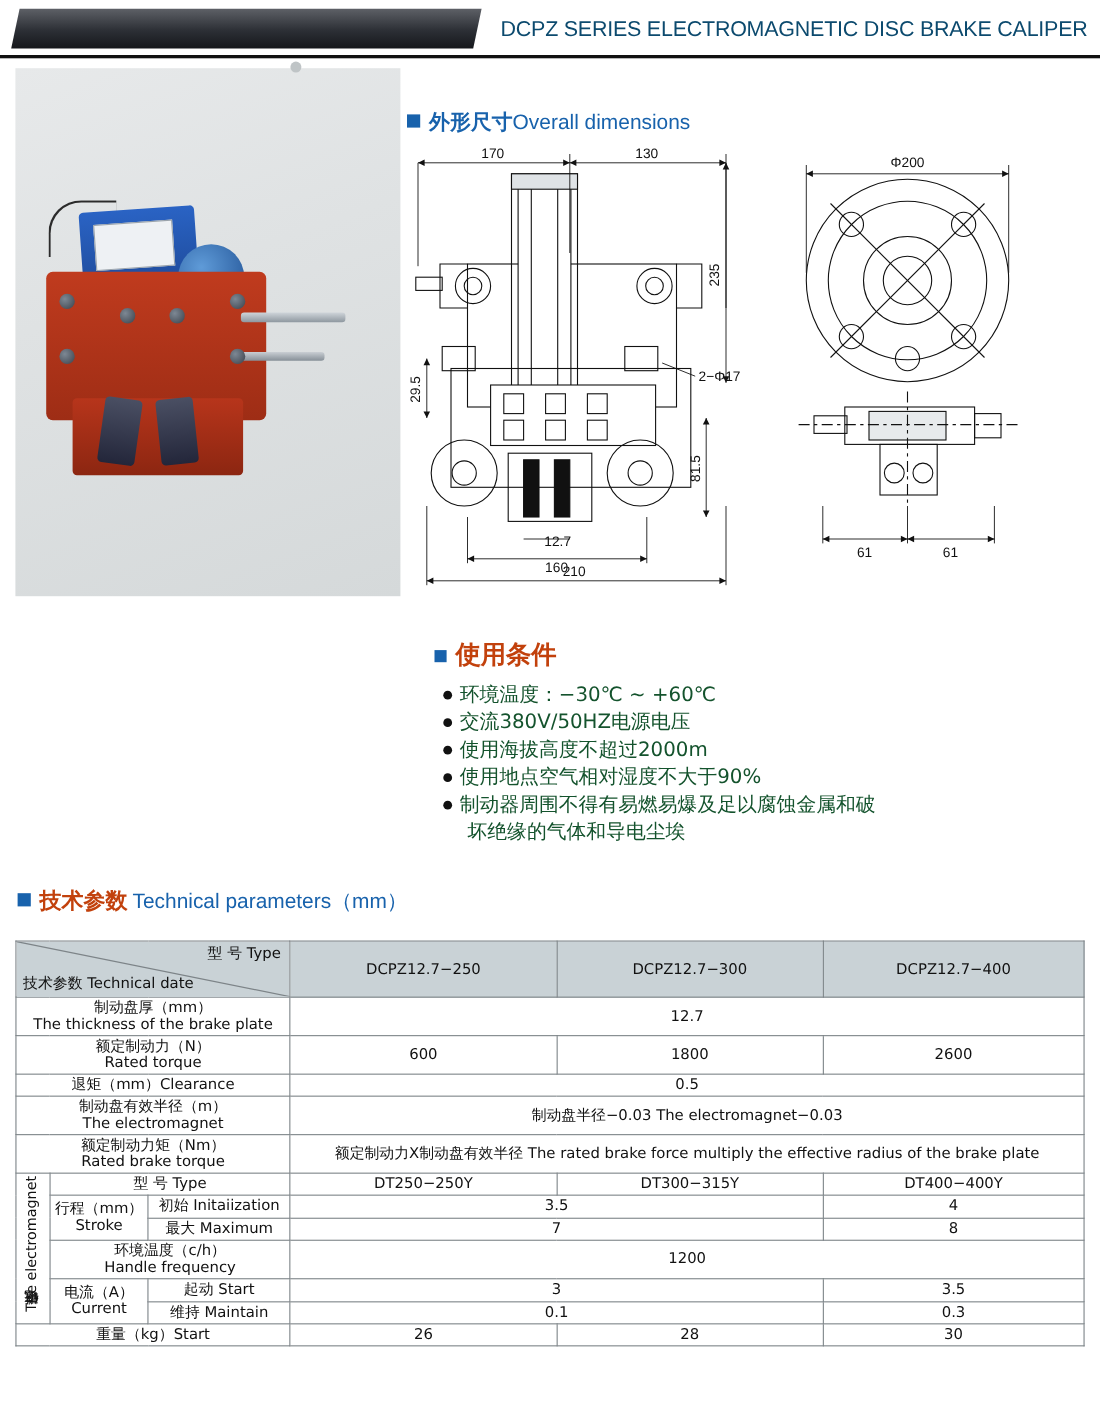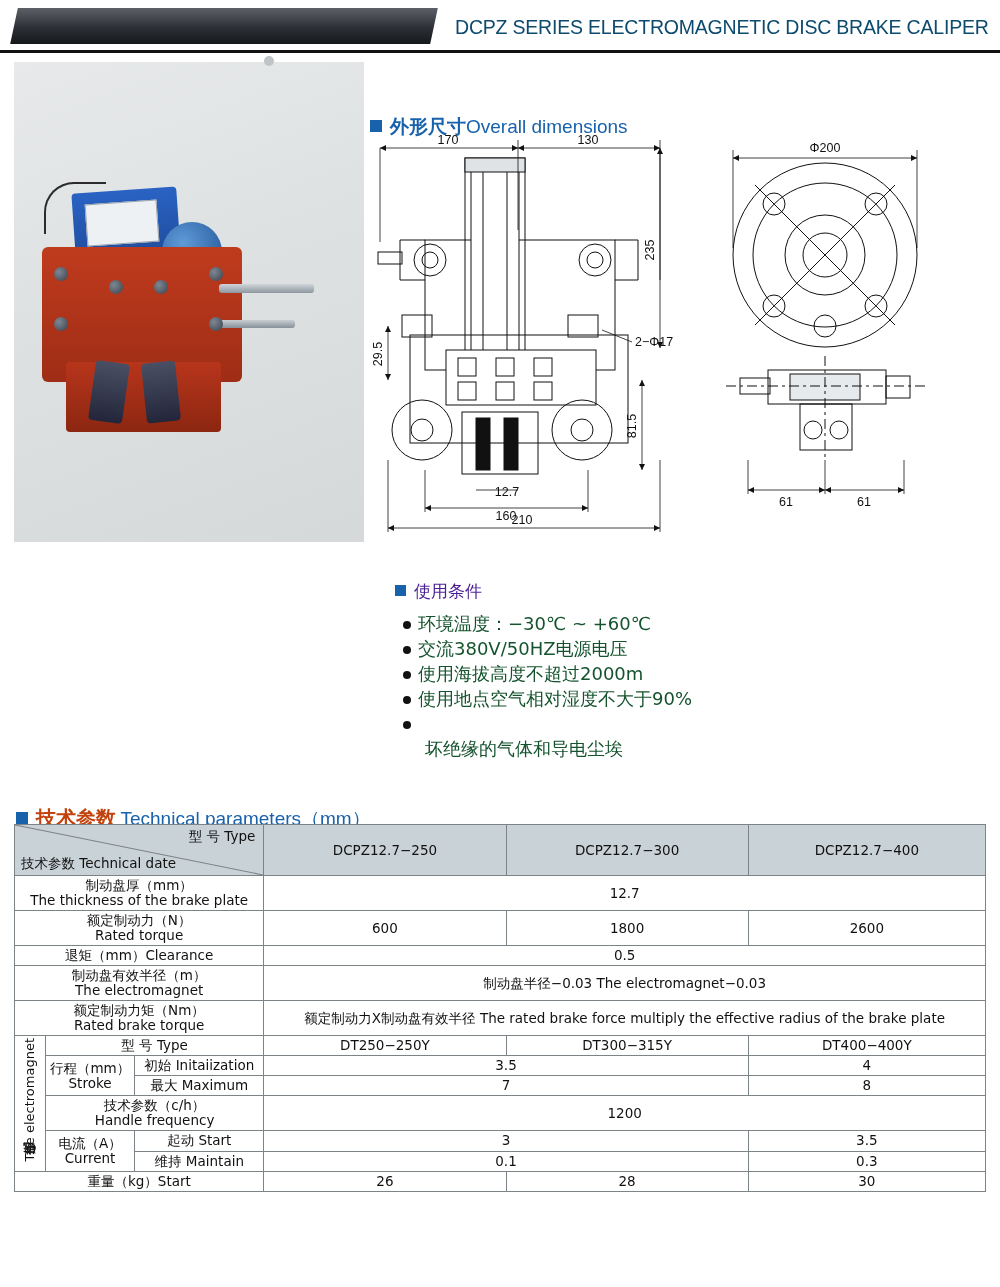--- a/index.html
+++ b/index.html
@@ -88,52 +88,52 @@
     border-left:2px solid #2b2b2b;border-top:2px solid #2b2b2b;
     border-top-left-radius:30px;
   }
   .ph-spot{
     position:absolute;left:250px;top:-6px;width:10px;height:10px;border-radius:50%;
     background:#bfc4c6;
   }
 
   
   .sec-dim{
-    position:absolute;left:370px;top:114px;
+    position:absolute;left:370px;top:98px;
   }
   .sq{display:inline-block;width:12px;height:12px;background:#1862ac;margin-right:8px;vertical-align:1px;}
   .sec-dim .cn{font-size:19px;font-weight:bold;color:#1862ac;font-family:"DejaVu Sans",sans-serif;}
   .sec-dim .en{font-size:19px;color:#1862ac;font-family:"Liberation Sans",sans-serif;}
 
   
   .drawing{
     position:absolute;left:370px;top:130px;width:615px;height:415px;
   }
   .drawing svg{display:block;}
 
   
   .conditions{position:absolute;left:395px;top:580px;width:560px;}
-  .cond-title{font-size:17px;font-weight:normal;color:#4c1d95;font-family:"DejaVu Sans",sans-serif;}
+  .cond-title{font-size:23px;font-weight:bold;color:#c2410c;font-family:"DejaVu Sans",sans-serif;}
   .cond-title .sq{width:11px;height:11px;}
   .cond-list{margin:8px 0 0 8px;padding:0;list-style:none;}
   .cond-list li{
     font-size:18px;line-height:25px;color:#14532d;
     font-family:"DejaVu Sans",sans-serif;
   }
   .cond-list li .dot{display:inline-block;width:8px;height:8px;border-radius:50%;background:#111;margin-right:7px;vertical-align:1px;}
   .cond-cont{display:block;margin-left:22px;}
 
   
   .sec-tech{position:absolute;left:16px;top:805px;}
   .sec-tech .cn{font-size:20px;font-weight:bold;color:#c2410c;font-family:"DejaVu Sans",sans-serif;}
   .sec-tech .en{font-size:19px;color:#1862ac;font-family:"Liberation Sans",sans-serif;}
 
   
   .tbl{
-    position:absolute;left:14px;top:824px;width:972px;
+    position:absolute;left:14px;top:855px;width:972px;
     border-collapse:collapse;
     font-family:"DejaVu Sans",sans-serif;
     background:#fff;
   }
   .tbl td,.tbl th{
     border:1px solid #7d8488;
     text-align:center;
     vertical-align:middle;
     font-size:13.5px;
     color:#111;
@@ -345,21 +345,21 @@
 
 <div class="conditions">
   <div class="cond-title">
     <span class="sq"></span><span>使用条件</span>
   </div>
   <ul class="cond-list">
     <li><span class="dot"></span><span>环境温度：−30℃ ~ +60℃</span></li>
     <li><span class="dot"></span><span>交流380V/50HZ电源电压</span></li>
     <li><span class="dot"></span><span>使用海拔高度不超过2000m</span></li>
     <li><span class="dot"></span><span>使用地点空气相对湿度不大于90%</span></li>
-    <li><span class="dot"></span><span class="cond-cont">坏绝缘的气体和导电尘埃</span></li>
+    <li><span class="dot"></span><span>制动器周围不得有易燃易爆及足以腐蚀金属和破</span><span class="cond-cont">坏绝缘的气体和导电尘埃</span></li>
   </ul>
 </div>
 
 <div class="sec-tech">
   <span class="sq"></span><span class="cn">技术参数</span>
   <span class="en">Technical parameters</span><span class="en">（mm）</span>
 </div>
 
 <table class="tbl">
   <colgroup>
@@ -445,21 +445,21 @@
     </tr>
 
     <tr>
       <td>最大 Maximum</td>
       <td colspan="2">7</td>
       <td>8</td>
     </tr>
 
     <tr>
       <td colspan="2" class="two">
-        <span>技术参数（c/h）</span><br>
+        <span>环境温度（c/h）</span><br>
         <span>Handle frequency</span>
       </td>
       <td colspan="3">1200</td>
     </tr>
 
     <tr>
       <td rowspan="2" class="two">
         <span>电流（A）</span><br>
         <span>Current</span>
       </td>

